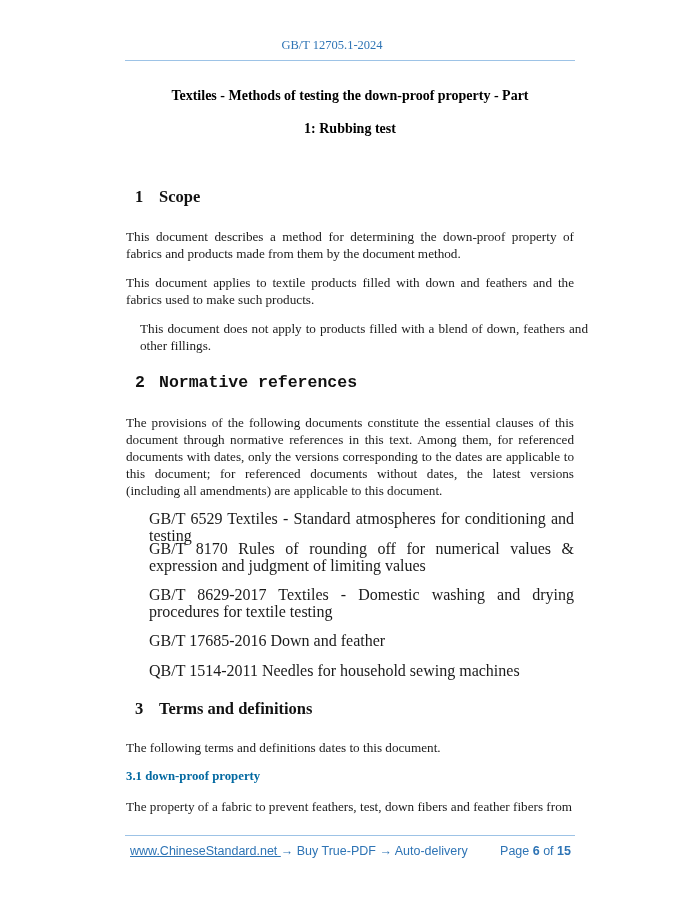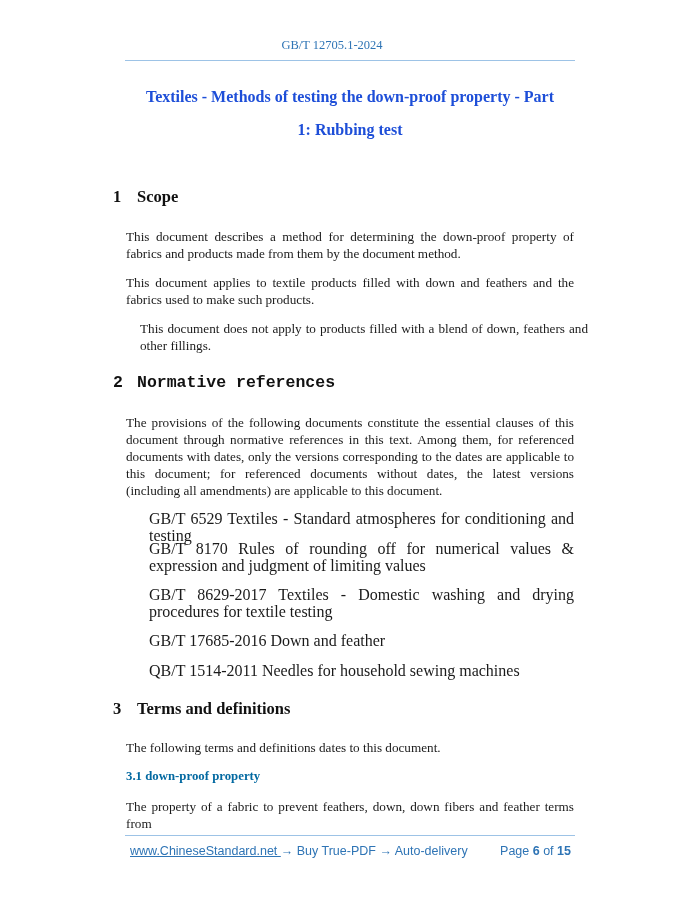--- a/index.html
+++ b/index.html
@@ -3,25 +3,25 @@
 <meta charset="utf-8">
 <style>
   html, body { margin: 0; padding: 0; background: #ffffff; }
   body { width: 700px; height: 906px; position: relative; overflow: hidden;
          font-family: "Liberation Serif", serif; color: #1a1a1a; }
   .header-text { position: absolute; top: 38px; left: 0; width: 664px; text-align: center;
                  font-size: 12.5px; color: #2e74b5; }
   .header-rule { position: absolute; top: 60px; left: 125px; width: 450px; height: 1px; background: #9dc3e6; }
 
   .title { position: absolute; left: 125px; width: 450px; text-align: center;
-           font-weight: bold; font-size: 16px; color: #1d4ed8; }
+           font-weight: bold; font-size: 14px; color: #000000; }
   .title.l1 { top: 88px; }
   .title.l2 { top: 121px; }
 
-  .h1 { position: absolute; left: 113px; font-weight: bold; font-size: 16.5px; color: #111; }
+  .h1 { position: absolute; left: 135px; font-weight: bold; font-size: 16.5px; color: #111; }
   .h1 .num { display: inline-block; width: 24px; }
 
   .para { position: absolute; left: 126px; width: 448px; font-size: 13.2px; line-height: 17px;
           text-align: justify; color: #1a1a1a; }
   .para.last-left { text-align-last: left; }
   .ref { position: absolute; left: 149px; width: 425px; font-size: 16px; line-height: 17px;
          text-align: justify; color: #1a1a1a; }
   .term { position: absolute; left: 126px; font-weight: bold; font-size: 12.8px; color: #0369a1; text-align: right; }
 
   .footer-rule { position: absolute; top: 835px; left: 125px; width: 450px; height: 1px; background: #9dc3e6; }
@@ -58,21 +58,21 @@
 <div class="ref" style="top:540px;">GB/T 8170 Rules of rounding off for numerical values &amp; expression and judgment of limiting values</div>
 <div class="ref" style="top:586px;">GB/T 8629-2017 Textiles - Domestic washing and drying procedures for textile testing</div>
 <div class="ref" style="top:632px;">GB/T 17685-2016 Down and feather</div>
 <div class="ref" style="top:662px;">QB/T 1514-2011 Needles for household sewing machines</div>
 
 <div class="h1" style="top:699px;">
   <span class="num">3</span><span>Terms and definitions</span>
 </div>
 <div class="para last-left" style="top:739px;">The following terms and definitions dates to this document.</div>
 <div class="term" style="top:769px;">3.1 down-proof property</div>
-<div class="para last-left" style="top:798px;">The property of a fabric to prevent feathers, down, down fibers and feather terms from</div>
+<div class="para last-left" style="top:798px;">The property of a fabric to prevent feathers, test, down fibers and feather fibers from</div>
 
 <div class="footer-rule"></div>
 <div class="footer">
   <a>www.ChineseStandard.net </a><span>→ Buy True-PDF → Auto-delivery</span>
   <span class="page">
     <span>Page</span>
     <b>6</b>
     <span>of</span>
     <b>15</b>
   </span>

